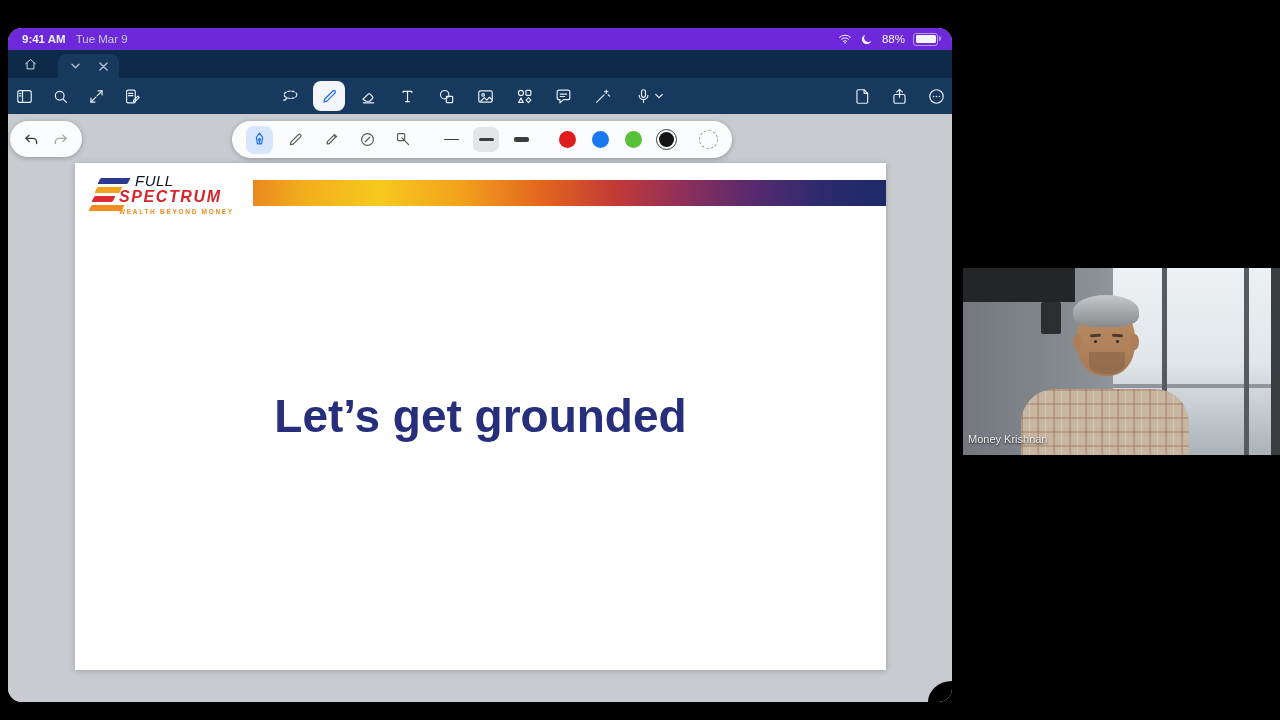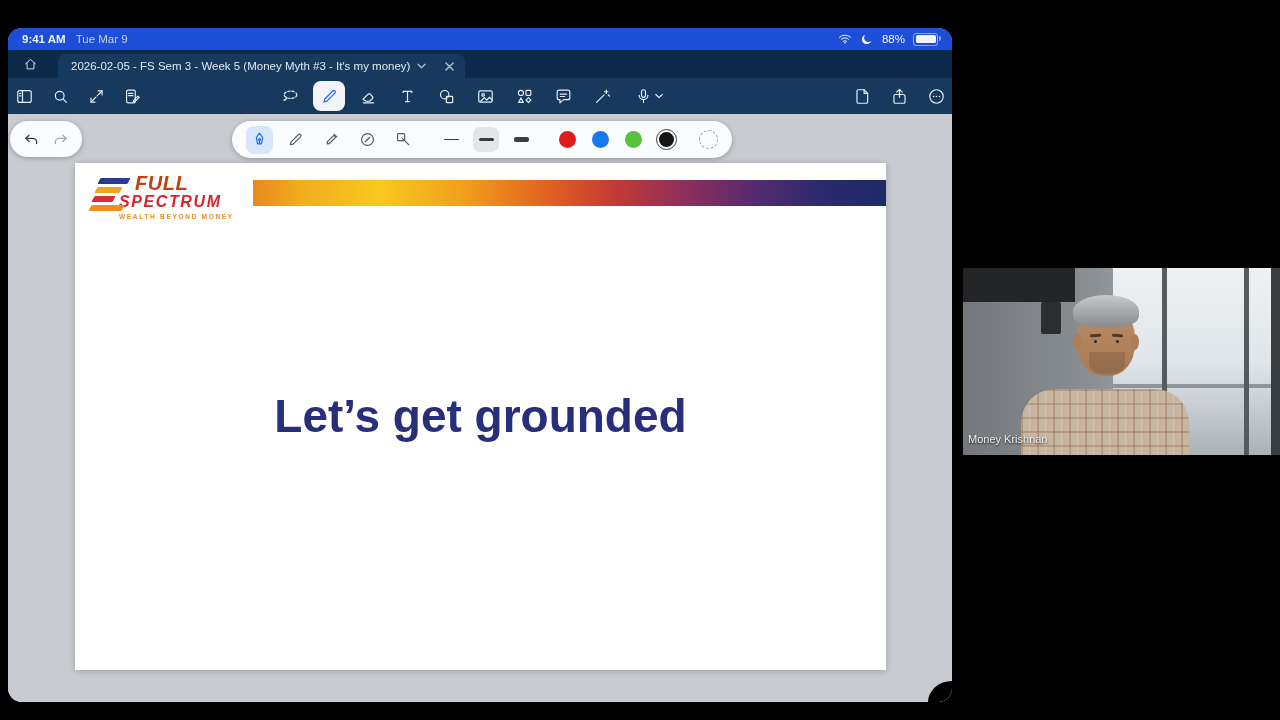--- a/index.html
+++ b/index.html
@@ -4,21 +4,21 @@
 <style>
   html,body{margin:0;padding:0;background:#000;}
   #root{position:relative;width:1280px;height:720px;background:#000;overflow:hidden;
         font-family:"Liberation Sans",sans-serif;-webkit-font-smoothing:antialiased;}
 
   
   .screen{position:absolute;left:8px;top:28px;width:944px;height:674px;border-radius:14px;
           overflow:hidden;background:#c8ccd1;}
 
   
-  .statusbar{position:absolute;left:0;top:0;right:0;height:22px;background:#1d4ed8;
+  .statusbar{position:absolute;left:0;top:0;right:0;height:22px;background:#6d28d9;
              display:flex;justify-content:space-between;align-items:center;
              padding:0 14px;box-sizing:border-box;color:#eef3f8;font-size:11.5px;}
   .sb-left{display:flex;gap:10px;align-items:center;}
   .sb-time{font-weight:bold;}
   .sb-date{color:#c3cfdc;}
   .sb-right{display:flex;gap:8px;align-items:center;}
   .sb-ic svg{display:block;width:14px;height:14px;stroke:#eef3f8;fill:none;
              stroke-width:1.7;stroke-linecap:round;}
   .sb-ic .fill{fill:#eef3f8;stroke:none;}
   .bat{position:relative;width:23px;height:11px;border:1px solid rgba(240,245,250,.55);
@@ -92,21 +92,21 @@
     background:linear-gradient(90deg,#e9881f 0%,#f2ae1d 8%,#f7c91e 20%,#f2a01c 33%,
       #e2641f 46%,#c43a36 57%,#8e2f5a 68%,#572a6e 79%,#2c2a6e 90%,#1d2a67 100%);}
   .logo{position:absolute;left:14px;top:10px;width:190px;height:52px;}
   .glyph{position:absolute;left:0;top:5px;width:44px;height:34px;}
   .glyph .gb{position:absolute;height:6px;transform:skewX(-28deg);border-radius:1px;}
   .gb1{left:10px;top:0;width:30px;background:#2b3a8f;}
   .gb2{left:7px;top:9px;width:25px;background:#f0a31c;}
   .gb3{left:4px;top:18px;width:21px;background:#d92b32;}
   .gb4{left:1px;top:27px;width:33px;height:4px;background:#f28c1e;}
   .logo-text{margin-left:46px;}
-  .logo-full{font-size:20px;font-weight:700;font-style:italic;color:#c2410c;
+  .logo-full{font-size:15px;font-weight:400;font-style:italic;color:#0f172a;
              letter-spacing:.5px;line-height:1;}
   .logo-spectrum{font-size:16px;font-weight:800;font-style:italic;color:#d8252c;
                  letter-spacing:1.6px;line-height:1.15;margin-left:-16px;}
   .logo-tag{font-size:6.5px;font-weight:bold;color:#ef8b1c;letter-spacing:1.7px;
             margin-top:2px;margin-left:-16px;}
   .slide-title{position:absolute;left:0;width:100%;top:226px;text-align:center;
                font-size:46px;font-weight:bold;color:#272f7c;}
 
   .page-curl{position:absolute;right:0;bottom:0;width:24px;height:21px;background:#000;
              border-radius:100% 0 0 0;}
@@ -180,21 +180,20 @@
     </div>
 
     <div class="tabrow">
       <div class="home-btn">
         <svg viewBox="0 0 24 24">
             <path d="M4 11l8-7 8 7"></path>
             <path d="M6.5 9.5V19h11V9.5"></path>
           </svg>
       </div>
       <div class="tab">
-        <span>2026-02-05 - FS Sem 3 - Week 5 (Money Myth #3 - It's my money)</span>
         <span class="tab-chev">
           <svg viewBox="0 0 10 8">
               <path d="M1 1.5l4 4 4-4"></path>
             </svg>
         </span>
         <span class="tab-close">
           <svg viewBox="0 0 10 10">
               <path d="M1 1l8 8M9 1l-8 8"></path>
             </svg>
         </span>

